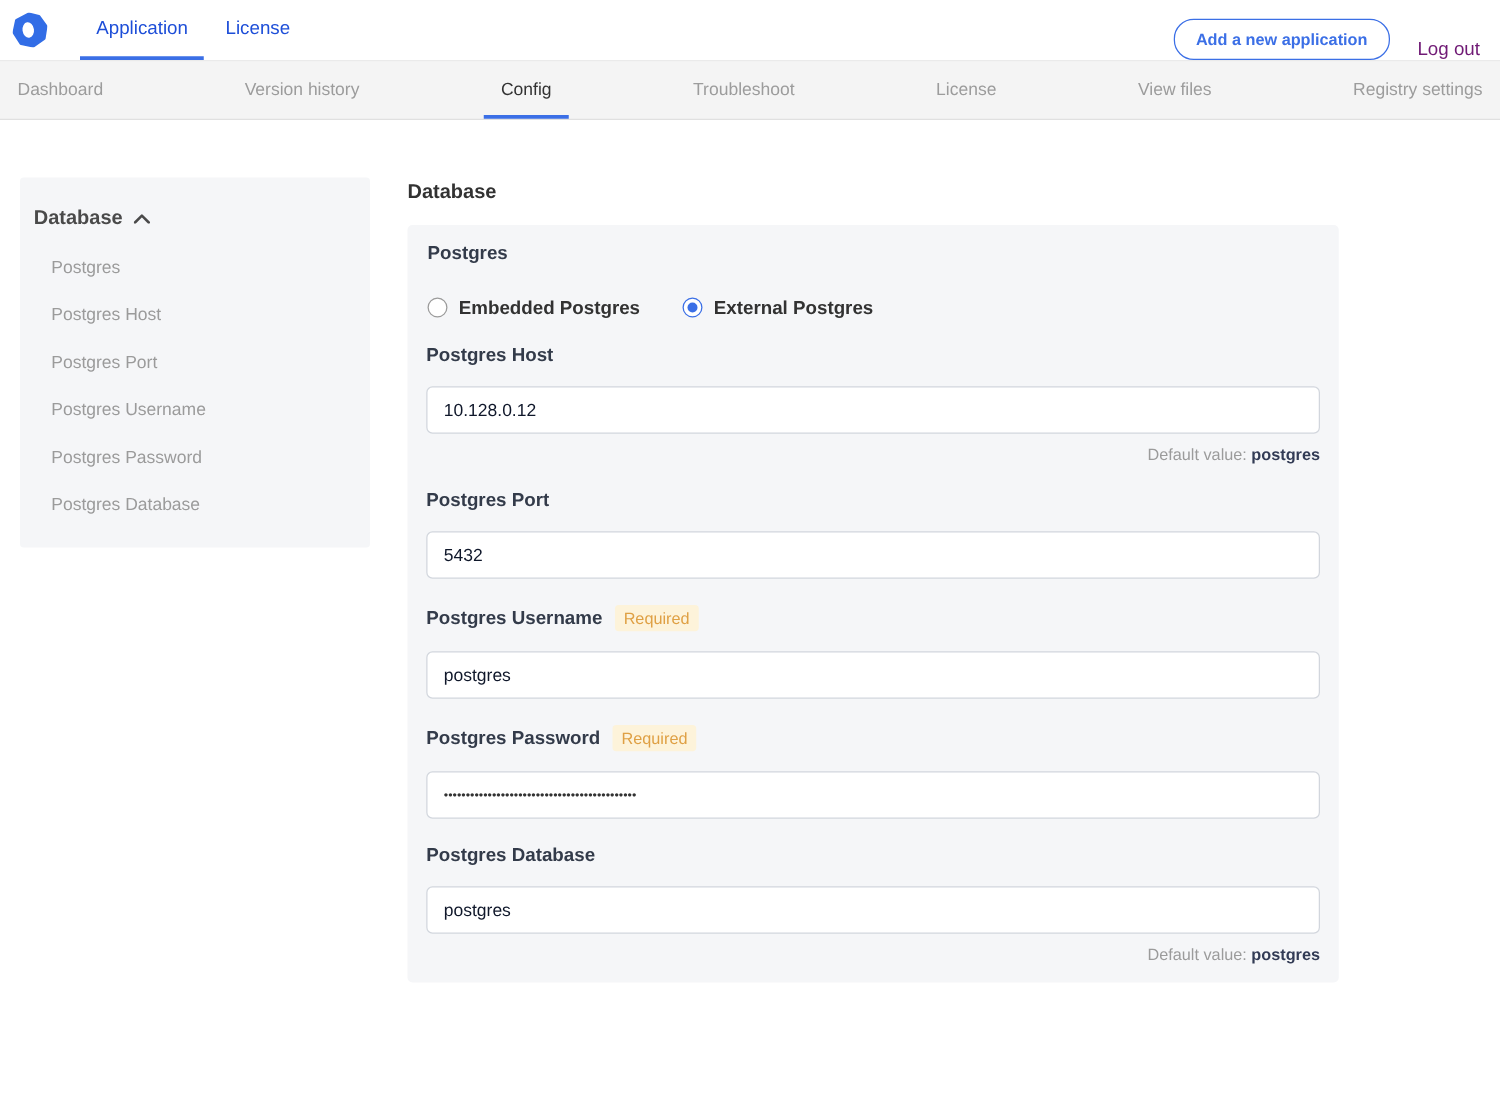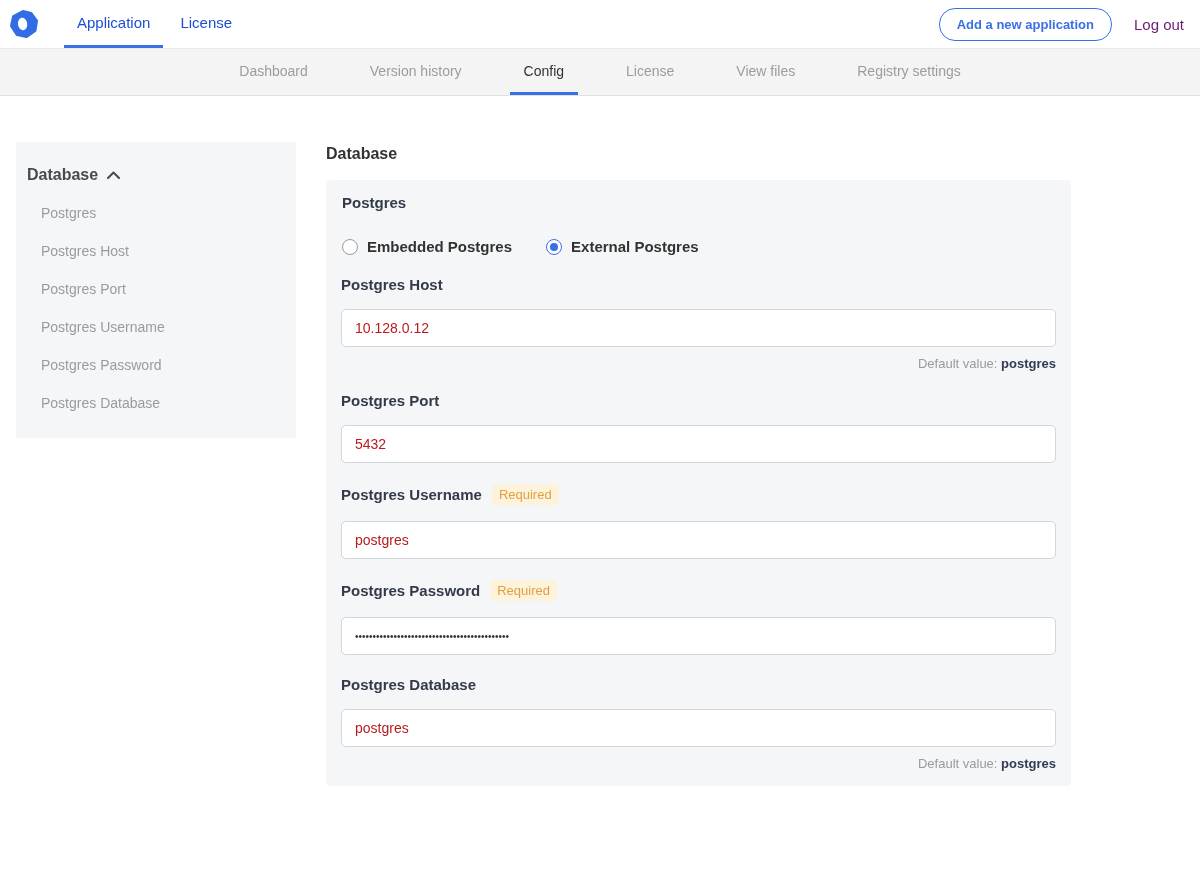--- a/index.html
+++ b/index.html
@@ -33,21 +33,21 @@
     margin-right: 4px;
     font-size: 15px;
     color: #1d4ed8;
     border-bottom: 3px solid transparent;
     cursor: pointer;
   }
   .header-tab.active { border-bottom-color: #3b6fe6; }
   .header-right {
     margin-left: auto;
     display: flex;
-    align-items: center;
+    align-items: flex-end;
     gap: 22px;
     padding-right: 16px;
   }
   .add-app-btn {
     background: #ffffff;
     border: 1px solid #3b6fe6;
     color: #3b6fe6;
     font-family: inherit;
     font-size: 13px;
     font-weight: bold;
@@ -57,21 +57,21 @@
   }
   .logout { font-size: 15px; color: #701a75; cursor: pointer; }
 
   
   .subnav {
     height: 48px;
     background: #f4f4f4;
     border-top: 1px solid #eaeaea;
     border-bottom: 1px solid #e0e0e0;
     display: flex;
-    justify-content: center;
+    justify-content: space-between;
     gap: 34px;
   }
   .subnav-tab {
     display: flex;
     align-items: center;
     padding: 0 14px;
     font-size: 14px;
     color: #9c9c9c;
     border-bottom: 3px solid transparent;
     cursor: pointer;
@@ -129,21 +129,21 @@
     font-weight: bold;
     color: #333b4a;
     margin: 2px 0 0 1px;
   }
   .group-help {
     font-size: 15px;
     color: #9b9b9b;
     margin: 11px 0 0 1px;
   }
   .radio-row { display: flex; gap: 34px; margin: 27px 0 6px 1px; }
-  .radio-option { display: flex; align-items: center; gap: 9px; cursor: pointer; }
+  .radio-option { display: flex; gap: 9px; cursor: pointer; }
   .radio-btn {
     width: 16px; height: 16px;
     border-radius: 50%;
     border: 1px solid #9b9b9b;
     background: #ffffff;
     position: relative;
     flex: 0 0 auto;
   }
   .radio-btn.selected { border-color: #3b6fe6; }
   .radio-btn.selected::after {
@@ -170,21 +170,21 @@
   }
   .cfg-input {
     width: 100%;
     height: 38px;
     background: #ffffff;
     border: 1px solid #d2d6dd;
     border-radius: 5px;
     padding: 0 13px;
     font-family: inherit;
     font-size: 14px;
-    color: #b91c1c;
+    color: #0f172a;
     outline: none;
   }
   .cfg-input.password { font-size: 10px; letter-spacing: 0px; color: #323232; }
   .cfg-default { margin-top: 9px; font-size: 13px; color: #9b9b9b; text-align: right; }
   .cfg-default b { color: #323b55; }
 </style>
 </head>
 <body>
 
 <div class="header">
@@ -210,20 +210,23 @@
 
 <div class="subnav">
   <div class="subnav-tab">
     <span>Dashboard</span>
   </div>
   <div class="subnav-tab">
     <span>Version history</span>
   </div>
   <div class="subnav-tab active">
     <span>Config</span>
+  </div>
+  <div class="subnav-tab">
+    <span>Troubleshoot</span>
   </div>
   <div class="subnav-tab">
     <span>License</span>
   </div>
   <div class="subnav-tab">
     <span>View files</span>
   </div>
   <div class="subnav-tab">
     <span>Registry settings</span>
   </div>

